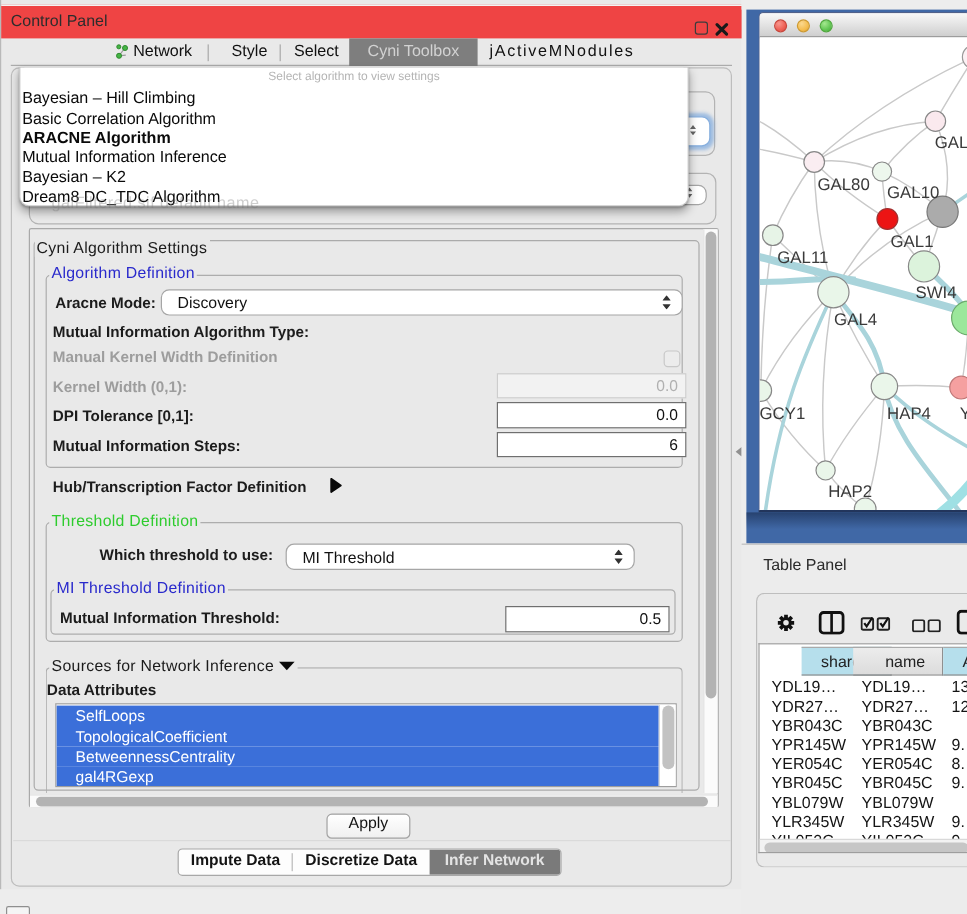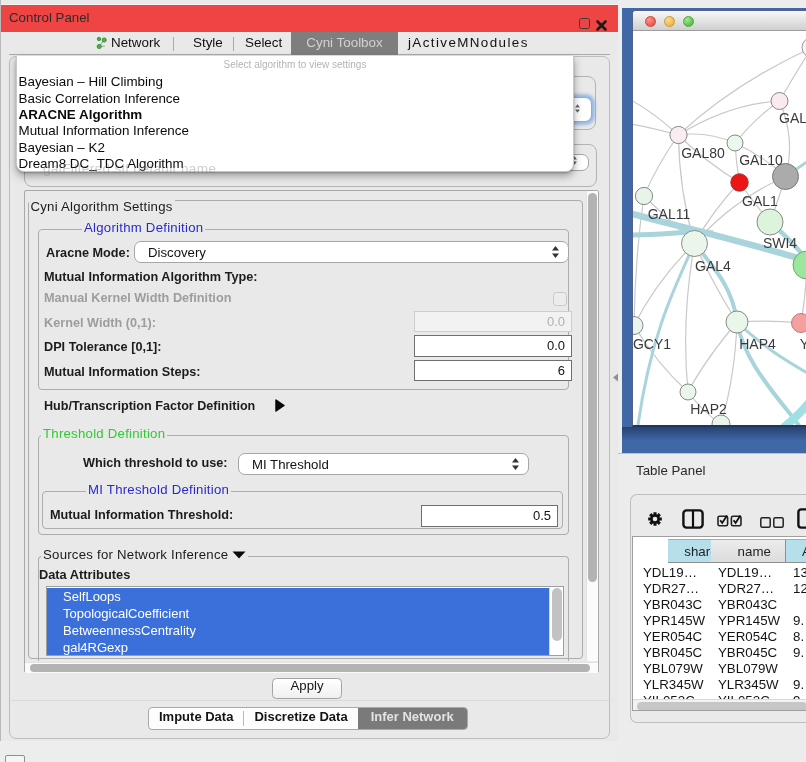--- a/index.html
+++ b/index.html
@@ -29,21 +29,21 @@
   .panelbox { position:absolute; border:1px solid #b3b3b3; border-radius:8px; }
   .combo { position:absolute; background:#fff; border:1px solid #a6a6a6; border-radius:7px; font-size:13.2px; color:#111; }
   .combo .ctext { position:absolute; left:13px; top:2.5px; white-space:nowrap; }
   .combo svg.arrows { position:absolute; right:9px; top:50%; margin-top:-6px; }
   .combo-focus { border:1.5px solid #85aede; box-shadow:0 0 3px 2.2px rgba(110,160,220,.62); }
 
   
   .group { position:absolute; border:1px solid #adadad; border-radius:4px; }
   .group-title { position:absolute; top:-10px; left:2px; background:#e9e9e9; padding:0 2px; font-size:13.2px; letter-spacing:0.25px; white-space:nowrap; }
   .t-black { color:#1b1b1b; }
-  .t-blue  { color:#2a2acc;margin-left:41px; }
+  .t-blue  { color:#2a2acc; }
   .t-green { color:#2ecc2e; }
 
   .flabel { position:absolute; font-weight:bold; font-size:12.7px; color:#1c1c1c; white-space:nowrap; }
   .flabel.disabled { color:#9d9d9d; }
   .tfield { position:absolute; background:#fff; border:1.5px solid #6f6f6f; font-size:13px; color:#111; text-align:right; padding:2px 6px 0 0; }
   .tfield.disabled { background:#f2f2f2; border:1px solid #cdcdcd; color:#b0b0b0; }
 
   
   .sb-thumb { position:absolute; background:#b3b3b3; border-radius:5px; }
   .sb-track-v { position:absolute; background:#fbfbfb; border-left:1px solid #e2e2e2; }
@@ -233,21 +233,21 @@
         <div class="seg-div"></div>
         <div class="seg">Discretize Data</div>
         <div class="seg selected" style="padding-left:13px; padding-right:13px;">Infer Network</div>
       </div>
     </div>
 
     <div id="popup" class="abs">
       <div id="popup-prompt">Select algorithm to view settings</div>
       <div id="popup-items">
           <div class="popup-item" style="top: 18.2px;">Bayesian – Hill Climbing</div>
-          <div class="popup-item" style="top: 34.55px;">Basic Correlation Inference</div>
+          <div class="popup-item" style="top: 34.55px;">Basic Correlation Algorithm</div>
           <div class="popup-item" style="top: 50.9px; font-weight: bold;">ARACNE Algorithm</div>
           <div class="popup-item" style="top: 67.25px;">Mutual Information Inference</div>
           <div class="popup-item" style="top: 83.6px;">Bayesian – K2</div>
           <div class="popup-item" style="top: 99.95px;">Dream8 DC_TDC Algorithm</div>
         </div>
     </div>
     <div id="ghost-text" class="abs">galFiltered.sif default name</div>
 
     <div id="split-arrow" class="abs">
       <svg width="7" height="9" viewBox="0 0 7 9">

